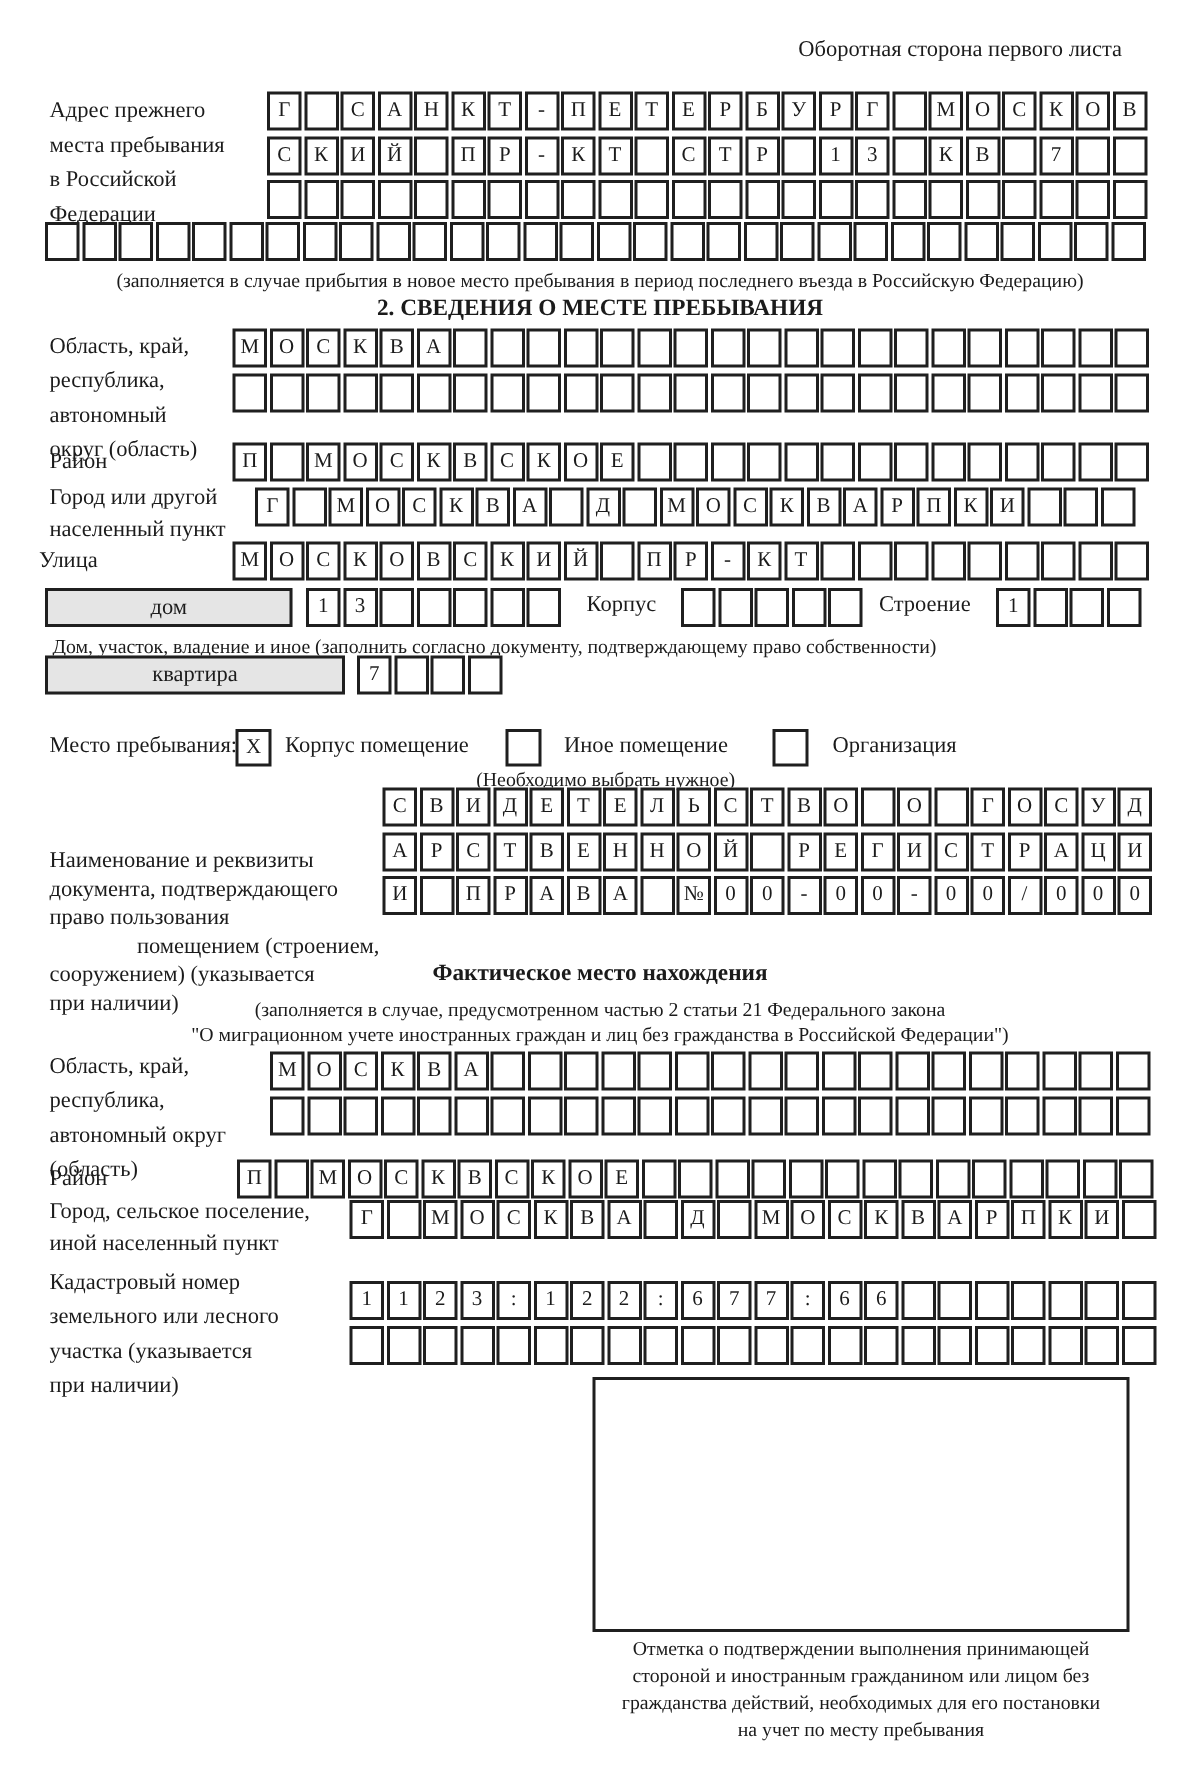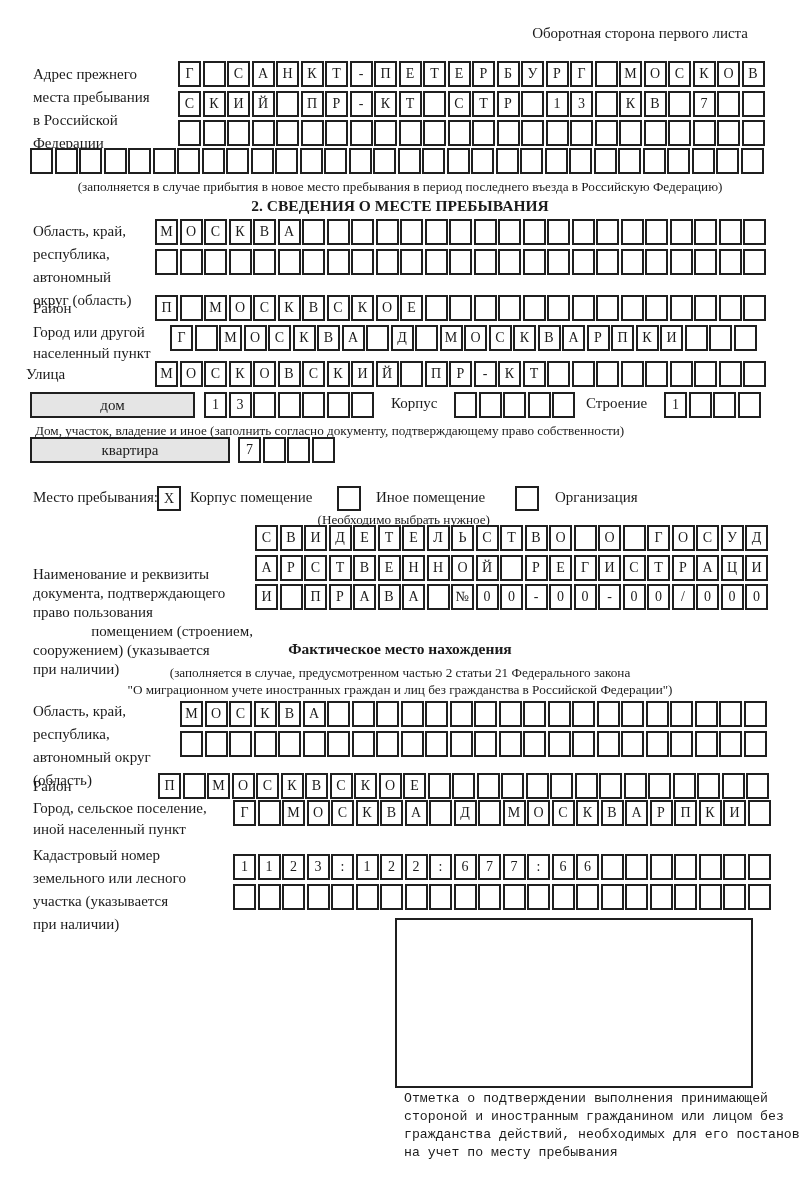--- a/index.html
+++ b/index.html
@@ -10,21 +10,21 @@
   .cell{flex:0 0 auto;width:19px;height:22px;border:2px solid #1f1f1f;margin-right:1.5px;
         text-align:center;font-size:14px;line-height:22px;background:#fff;}
   .lbl{font-size:15px;line-height:23px;}
   .lbl-tight{font-size:15px;line-height:21px;}
   .note{font-size:13.2px;line-height:17px;}
   .title{font-weight:bold;font-size:15.5px;}
   .center{left:0;right:0;text-align:center;white-space:nowrap;}
   .named-box{border:2px solid #1f1f1f;height:22px;text-align:center;font-size:15px;line-height:22px;background:#e5e5e5;}
   .chk{width:20px;height:21px;border:2px solid #1f1f1f;text-align:center;font-size:14px;line-height:21px;background:#fff;}
   .stamp{border:2px solid #1f1f1f;background:#fff;}
-  .cap-line{font-size:13.2px;line-height:18px;white-space:nowrap;font-family:Liberation Mono, monospace;}
+  .cap-line{font-size:13.2px;line-height:18px;text-align:center;white-space:nowrap;}
 </style>
 </head>
 <body>
 
 <div class="page">
 
   <div class="abs lbl" style="top:22px;right:52px;">Оборотная сторона первого листа</div>
 
   <div class="abs" style="top:63px;left:33px;width:140px;">
     <div class="lbl">Адрес прежнего</div>

